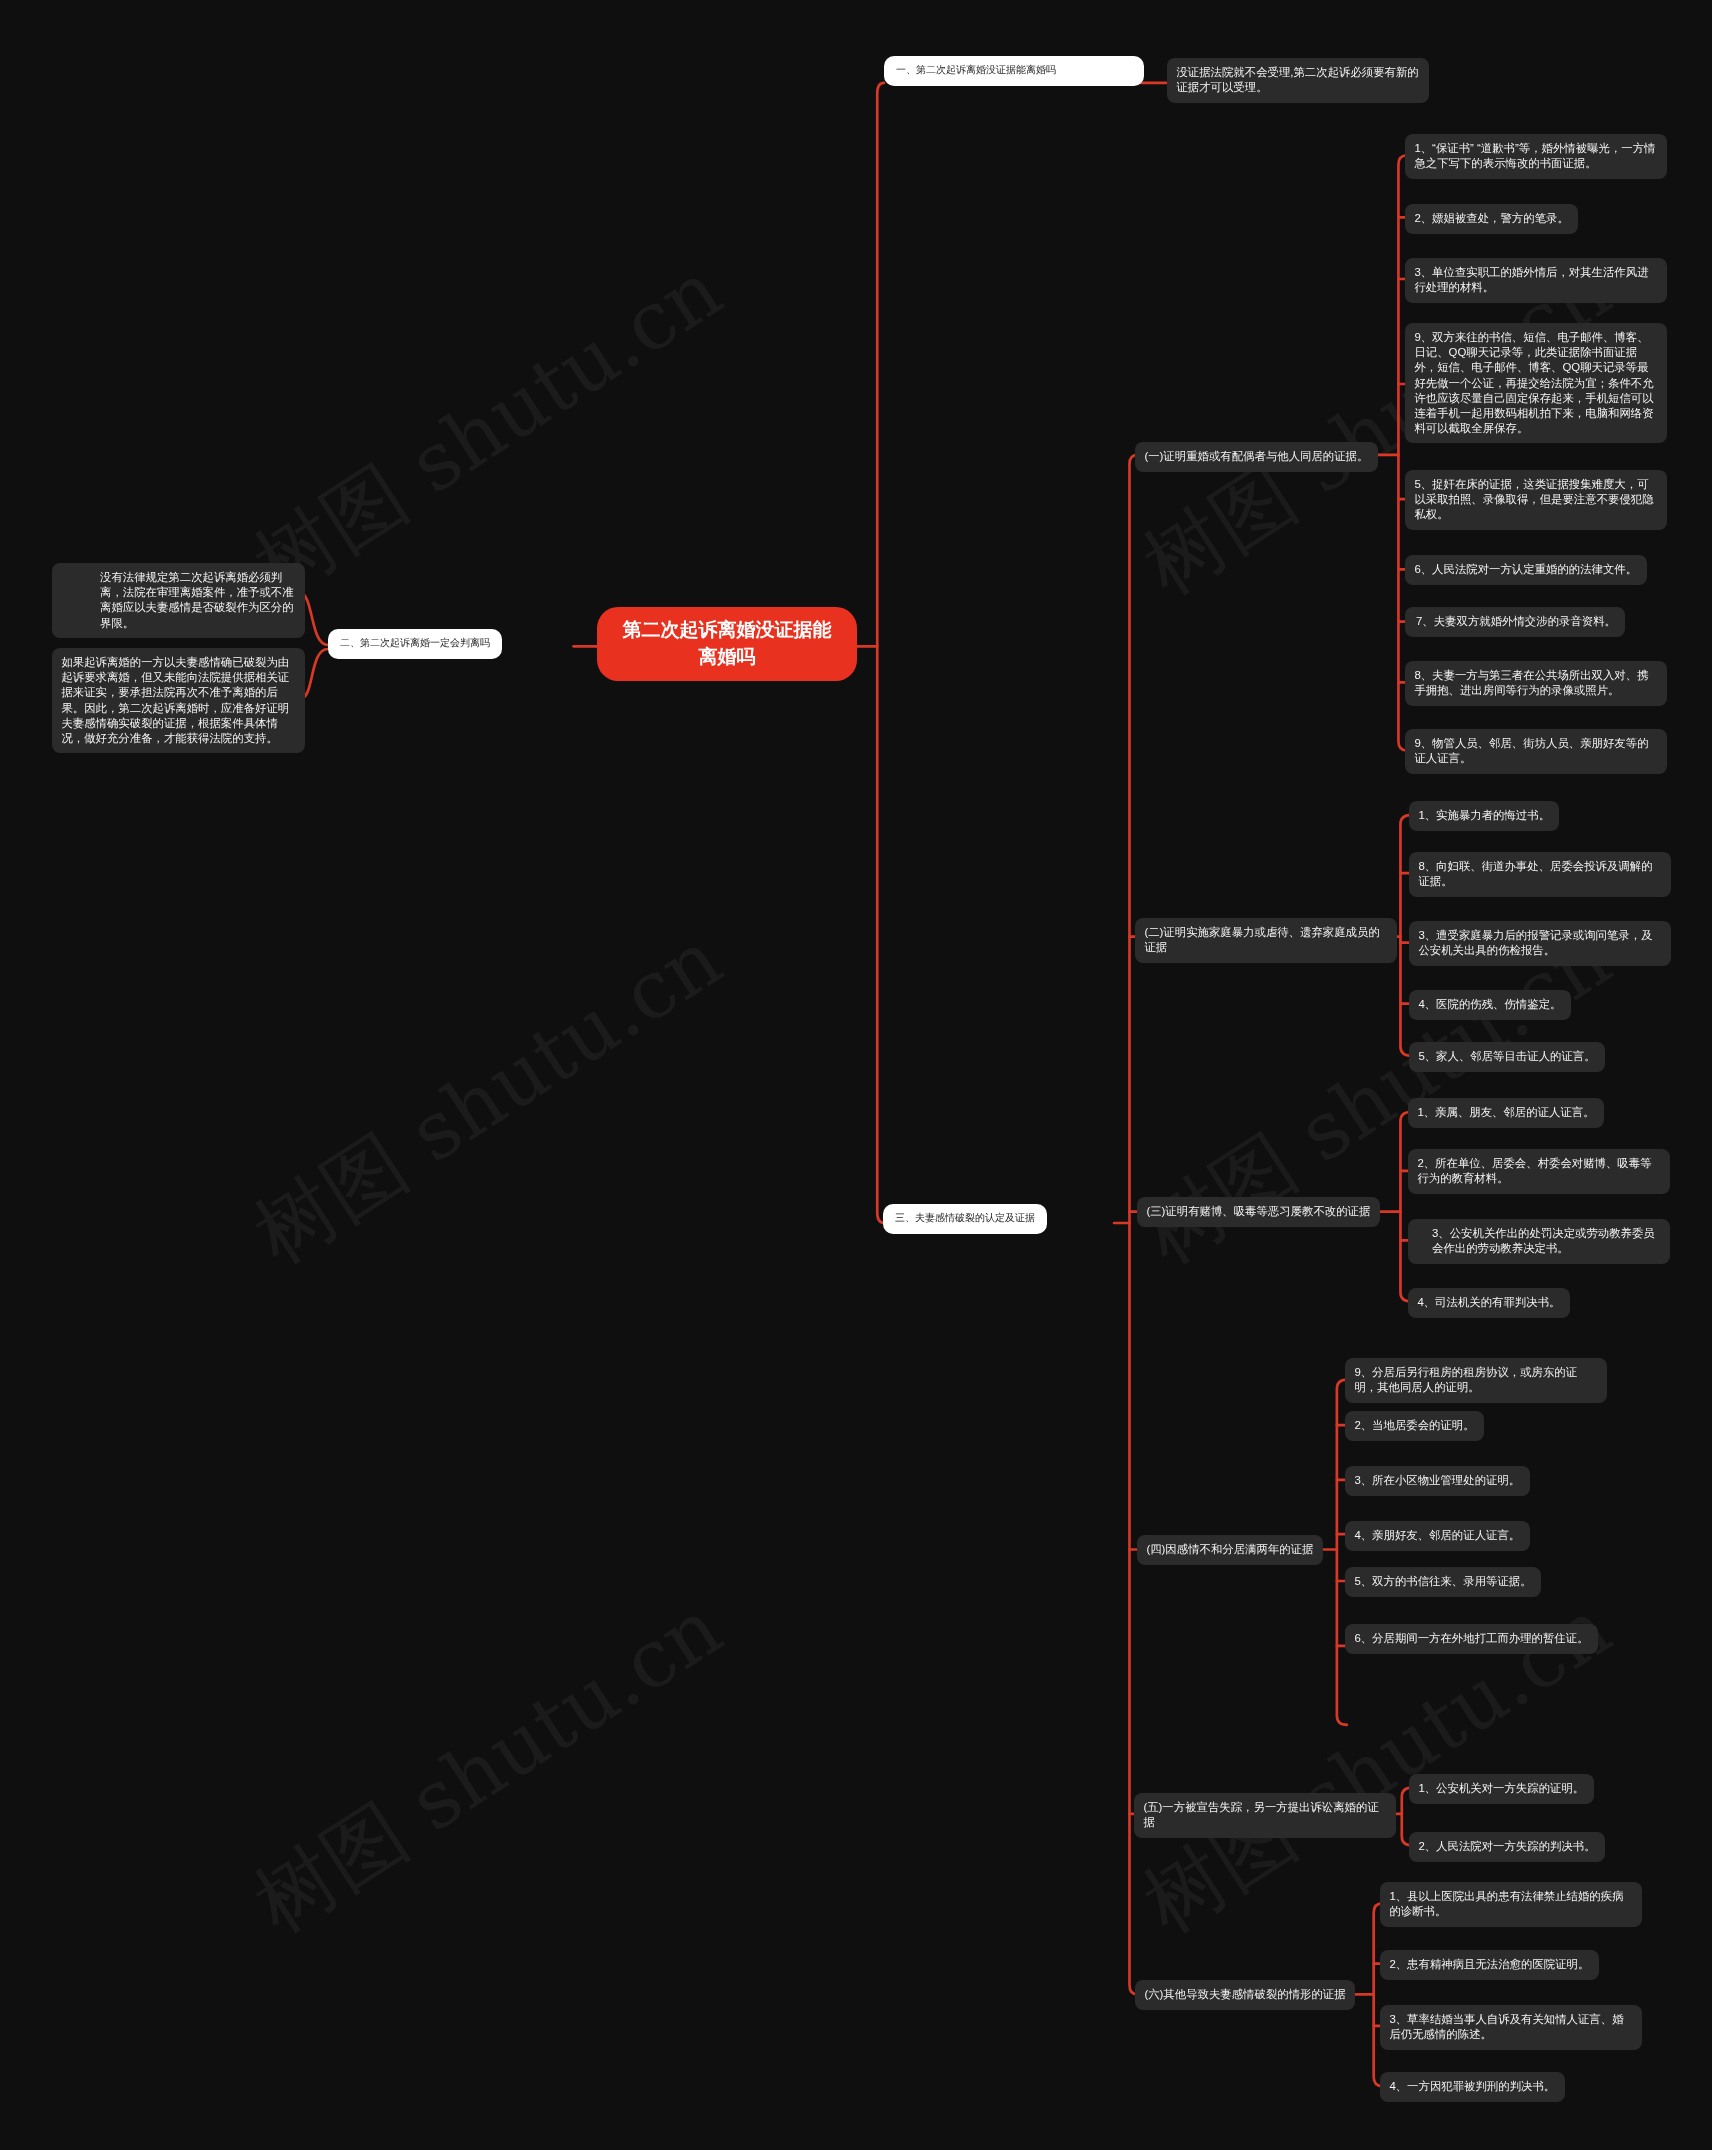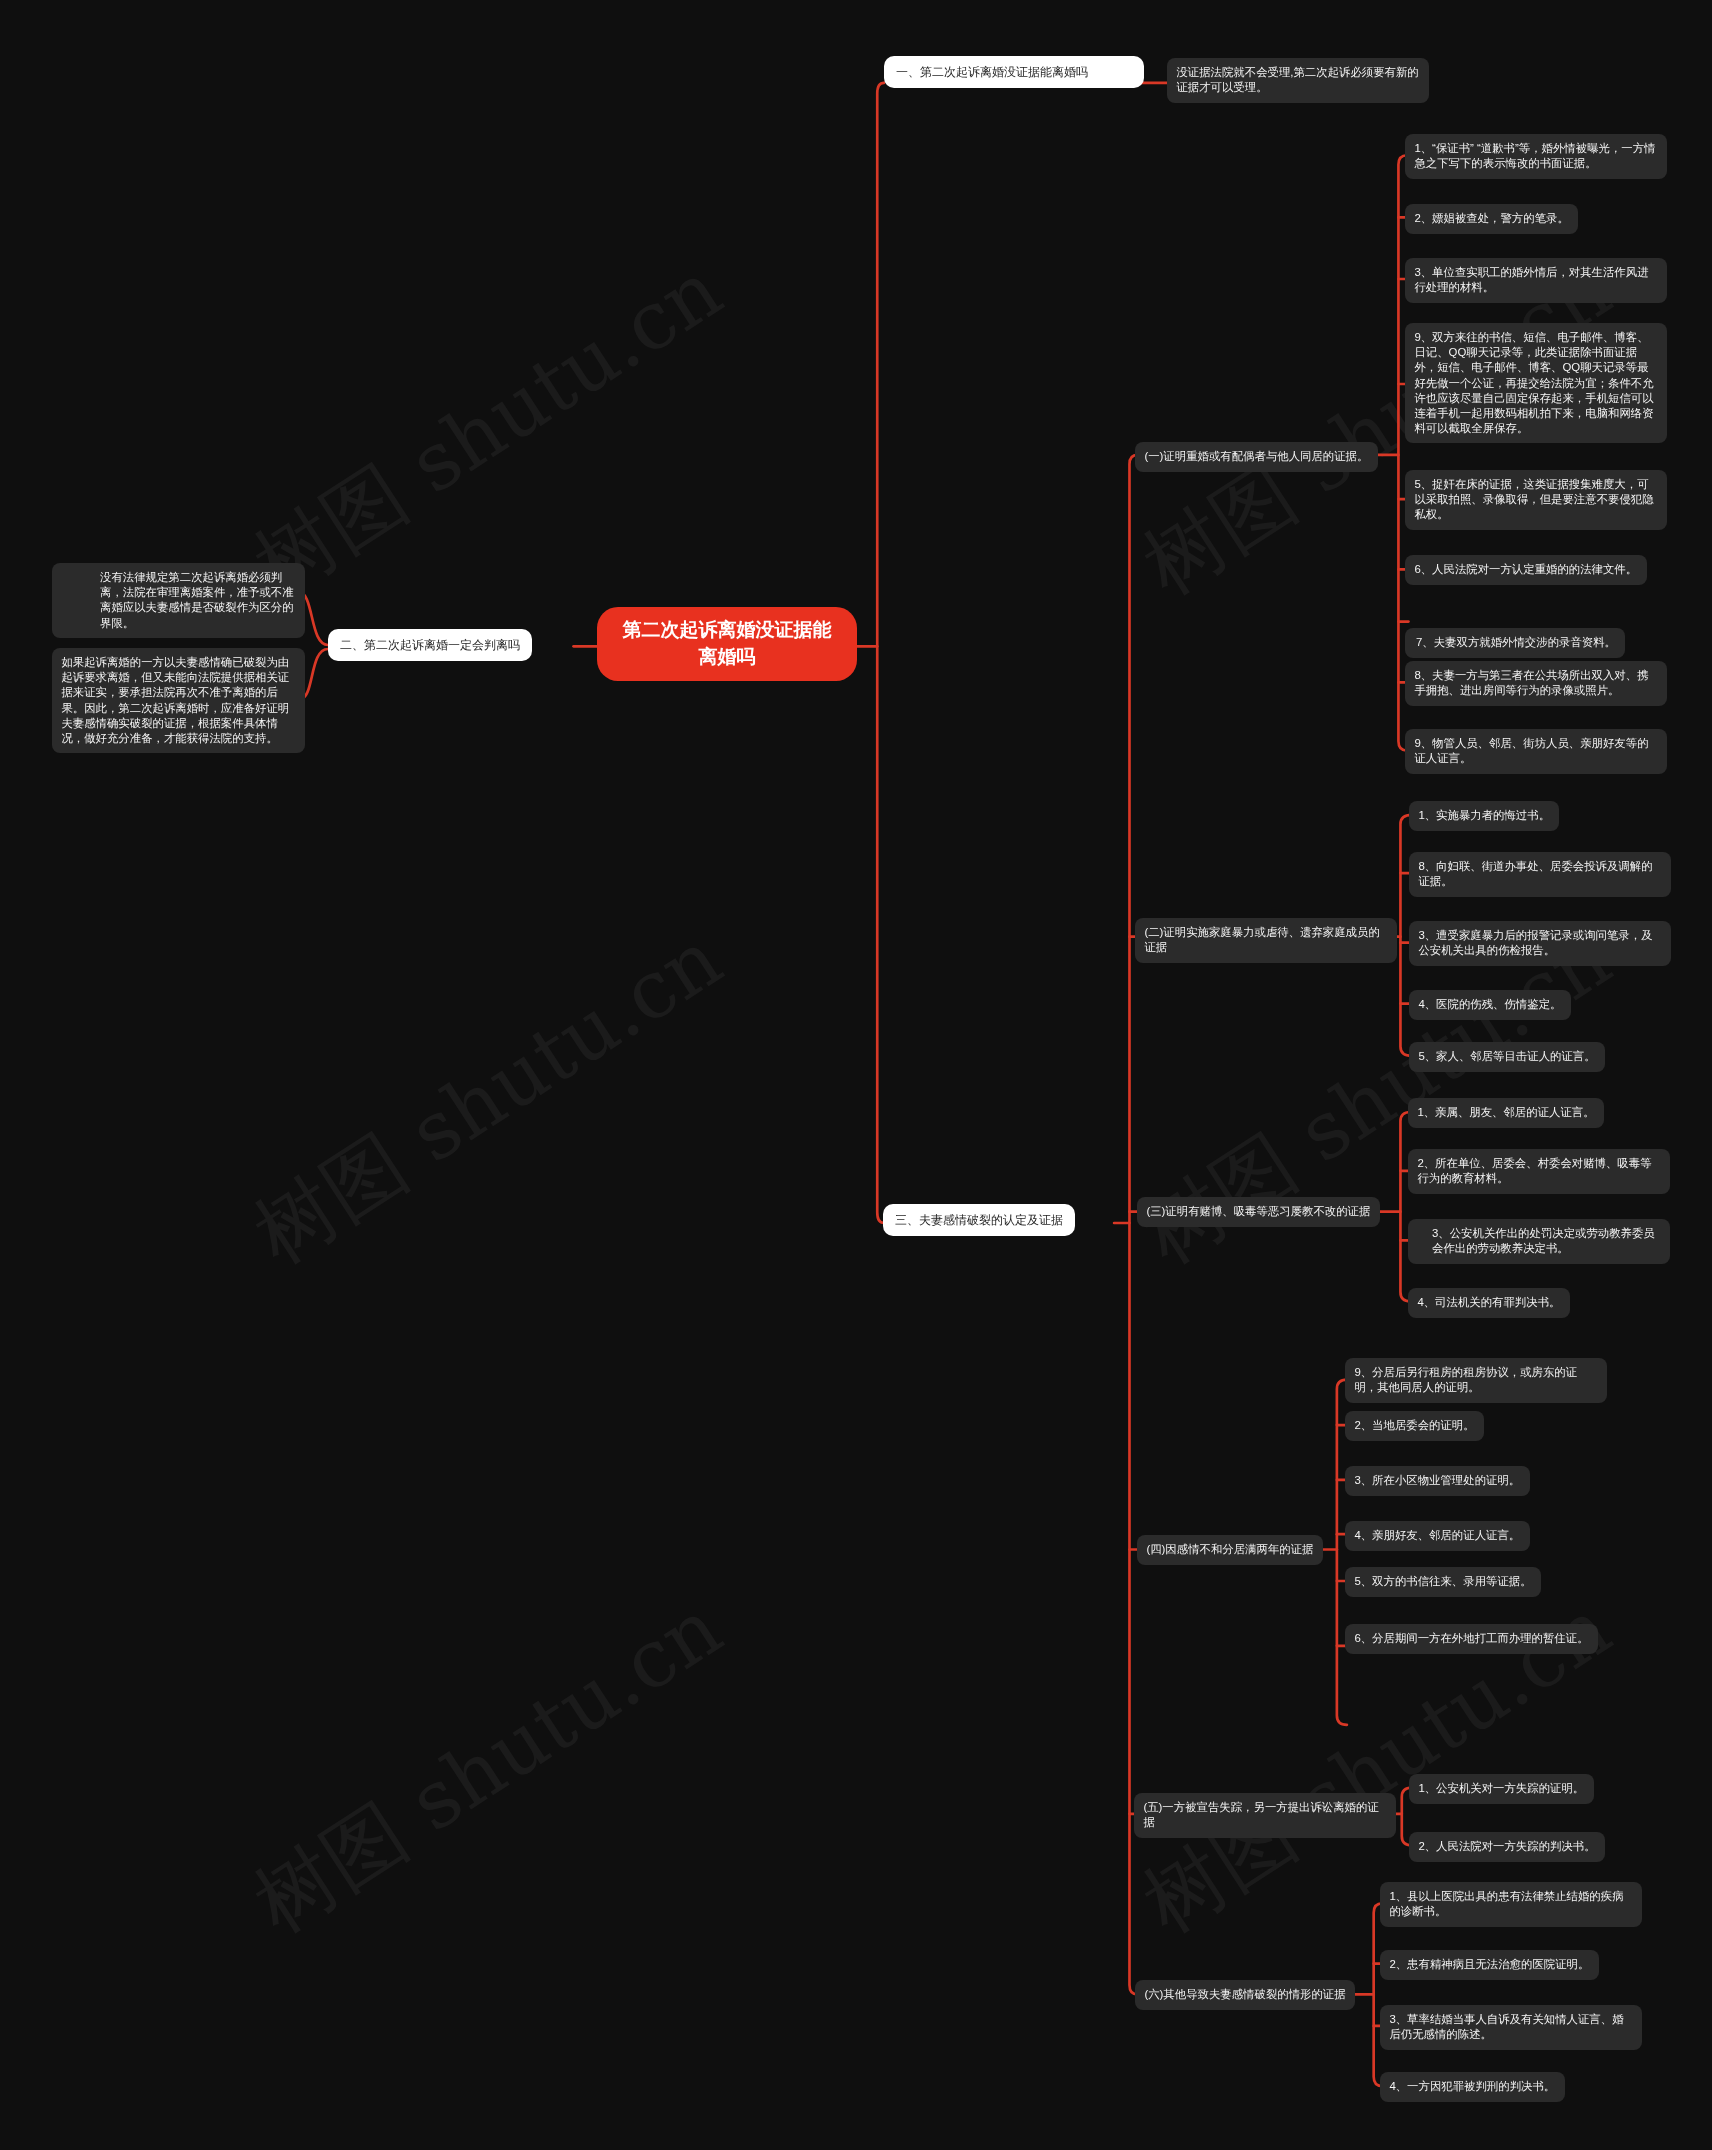--- a/index.html
+++ b/index.html
@@ -3,23 +3,23 @@
 <meta charset="utf-8">
 <style>
   html,body{margin:0;padding:0;background:#0f0f0f;}
   .canvas{position:relative;width:1713px;height:2151px;background:#0f0f0f;overflow:hidden;
           font-family:"Liberation Sans","DejaVu Sans",sans-serif;}
   svg.connectors{position:absolute;left:0;top:0;width:1713px;height:2151px;}
   svg.connectors path{stroke:#d93826;stroke-width:4;fill:none;stroke-linecap:round;}
   .node-dark{position:absolute;background:#2b2b2b;color:#f5f5f5;font-size:11.4px;line-height:1.32;
              padding:7.4px 9.4px;border-radius:8px;width:max-content;max-width:262px;
              box-sizing:border-box;}
-  .node-white{position:absolute;background:#ffffff;color:#1f1f1f;font-size:12px;line-height:1.35;
+  .node-white{position:absolute;background:#ffffff;color:#1f1f1f;font-size:10px;line-height:1.35;
               padding:8px 12px;border-radius:10px;width:max-content;max-width:262px;
-              box-sizing:border-box;}
+              box-sizing:border-box;font-family:Liberation Mono, monospace;}
   .node-root{position:absolute;background:#e8311f;color:#ffffff;font-size:19px;line-height:1.42;
              padding:10px 19px;border-radius:8px;width:260px;box-sizing:border-box;
              text-align:center;font-weight:bold;}
   .w378{width:253px;max-width:253px;}
   .w388{width:260px;max-width:260px;}
   .wm{position:absolute;color:rgba(255,255,255,0.05);font-family:"DejaVu Serif",serif;
       font-size:80px;transform:rotate(-33deg);white-space:nowrap;pointer-events:none;}
 </style>
 </head>
 <body>
@@ -100,21 +100,21 @@
 
   <div class="node-white" style="left:883px;top:1204px;">三、夫妻感情破裂的认定及证据</div>
 
   <div class="node-dark" style="left:1135px;top:442px;">(一)证明重婚或有配偶者与他人同居的证据。</div>
   <div class="node-dark" style="left:1405px;top:134px;">1、“保证书” “道歉书”等，婚外情被曝光，一方情急之下写下的表示悔改的书面证据。</div>
   <div class="node-dark" style="left:1405px;top:204px;">2、嫖娼被查处，警方的笔录。</div>
   <div class="node-dark" style="left:1405px;top:258px;">3、单位查实职工的婚外情后，对其生活作风进行处理的材料。</div>
   <div class="node-dark" style="left:1405px;top:323px;">9、双方来往的书信、短信、电子邮件、博客、日记、QQ聊天记录等，此类证据除书面证据外，短信、电子邮件、博客、QQ聊天记录等最好先做一个公证，再提交给法院为宜；条件不允许也应该尽量自己固定保存起来，手机短信可以连着手机一起用数码相机拍下来，电脑和网络资料可以截取全屏保存。</div>
   <div class="node-dark" style="left:1405px;top:470px;">5、捉奸在床的证据，这类证据搜集难度大，可以采取拍照、录像取得，但是要注意不要侵犯隐私权。</div>
   <div class="node-dark" style="left:1405px;top:555px;">6、人民法院对一方认定重婚的的法律文件。</div>
-  <div class="node-dark" style="left:1405px;top:628px;padding-left:11px;">7、夫妻双方就婚外情交涉的录音资料。</div>
+  <div class="node-dark" style="left:1405px;top:607px;padding-left:11px;">7、夫妻双方就婚外情交涉的录音资料。</div>
   <div class="node-dark" style="left:1405px;top:661px;">8、夫妻一方与第三者在公共场所出双入对、携手拥抱、进出房间等行为的录像或照片。</div>
   <div class="node-dark" style="left:1405px;top:729px;">9、物管人员、邻居、街坊人员、亲朋好友等的证人证言。</div>
 
   <div class="node-dark" style="left:1135px;top:918px;">(二)证明实施家庭暴力或虐待、遗弃家庭成员的证据</div>
   <div class="node-dark" style="left:1409px;top:801px;">1、实施暴力者的悔过书。</div>
   <div class="node-dark" style="left:1409px;top:852px;">8、向妇联、街道办事处、居委会投诉及调解的证据。</div>
   <div class="node-dark" style="left:1409px;top:921px;">3、遭受家庭暴力后的报警记录或询问笔录，及公安机关出具的伤检报告。</div>
   <div class="node-dark" style="left:1409px;top:990px;">4、医院的伤残、伤情鉴定。</div>
   <div class="node-dark" style="left:1409px;top:1042px;">5、家人、邻居等目击证人的证言。</div>
 

